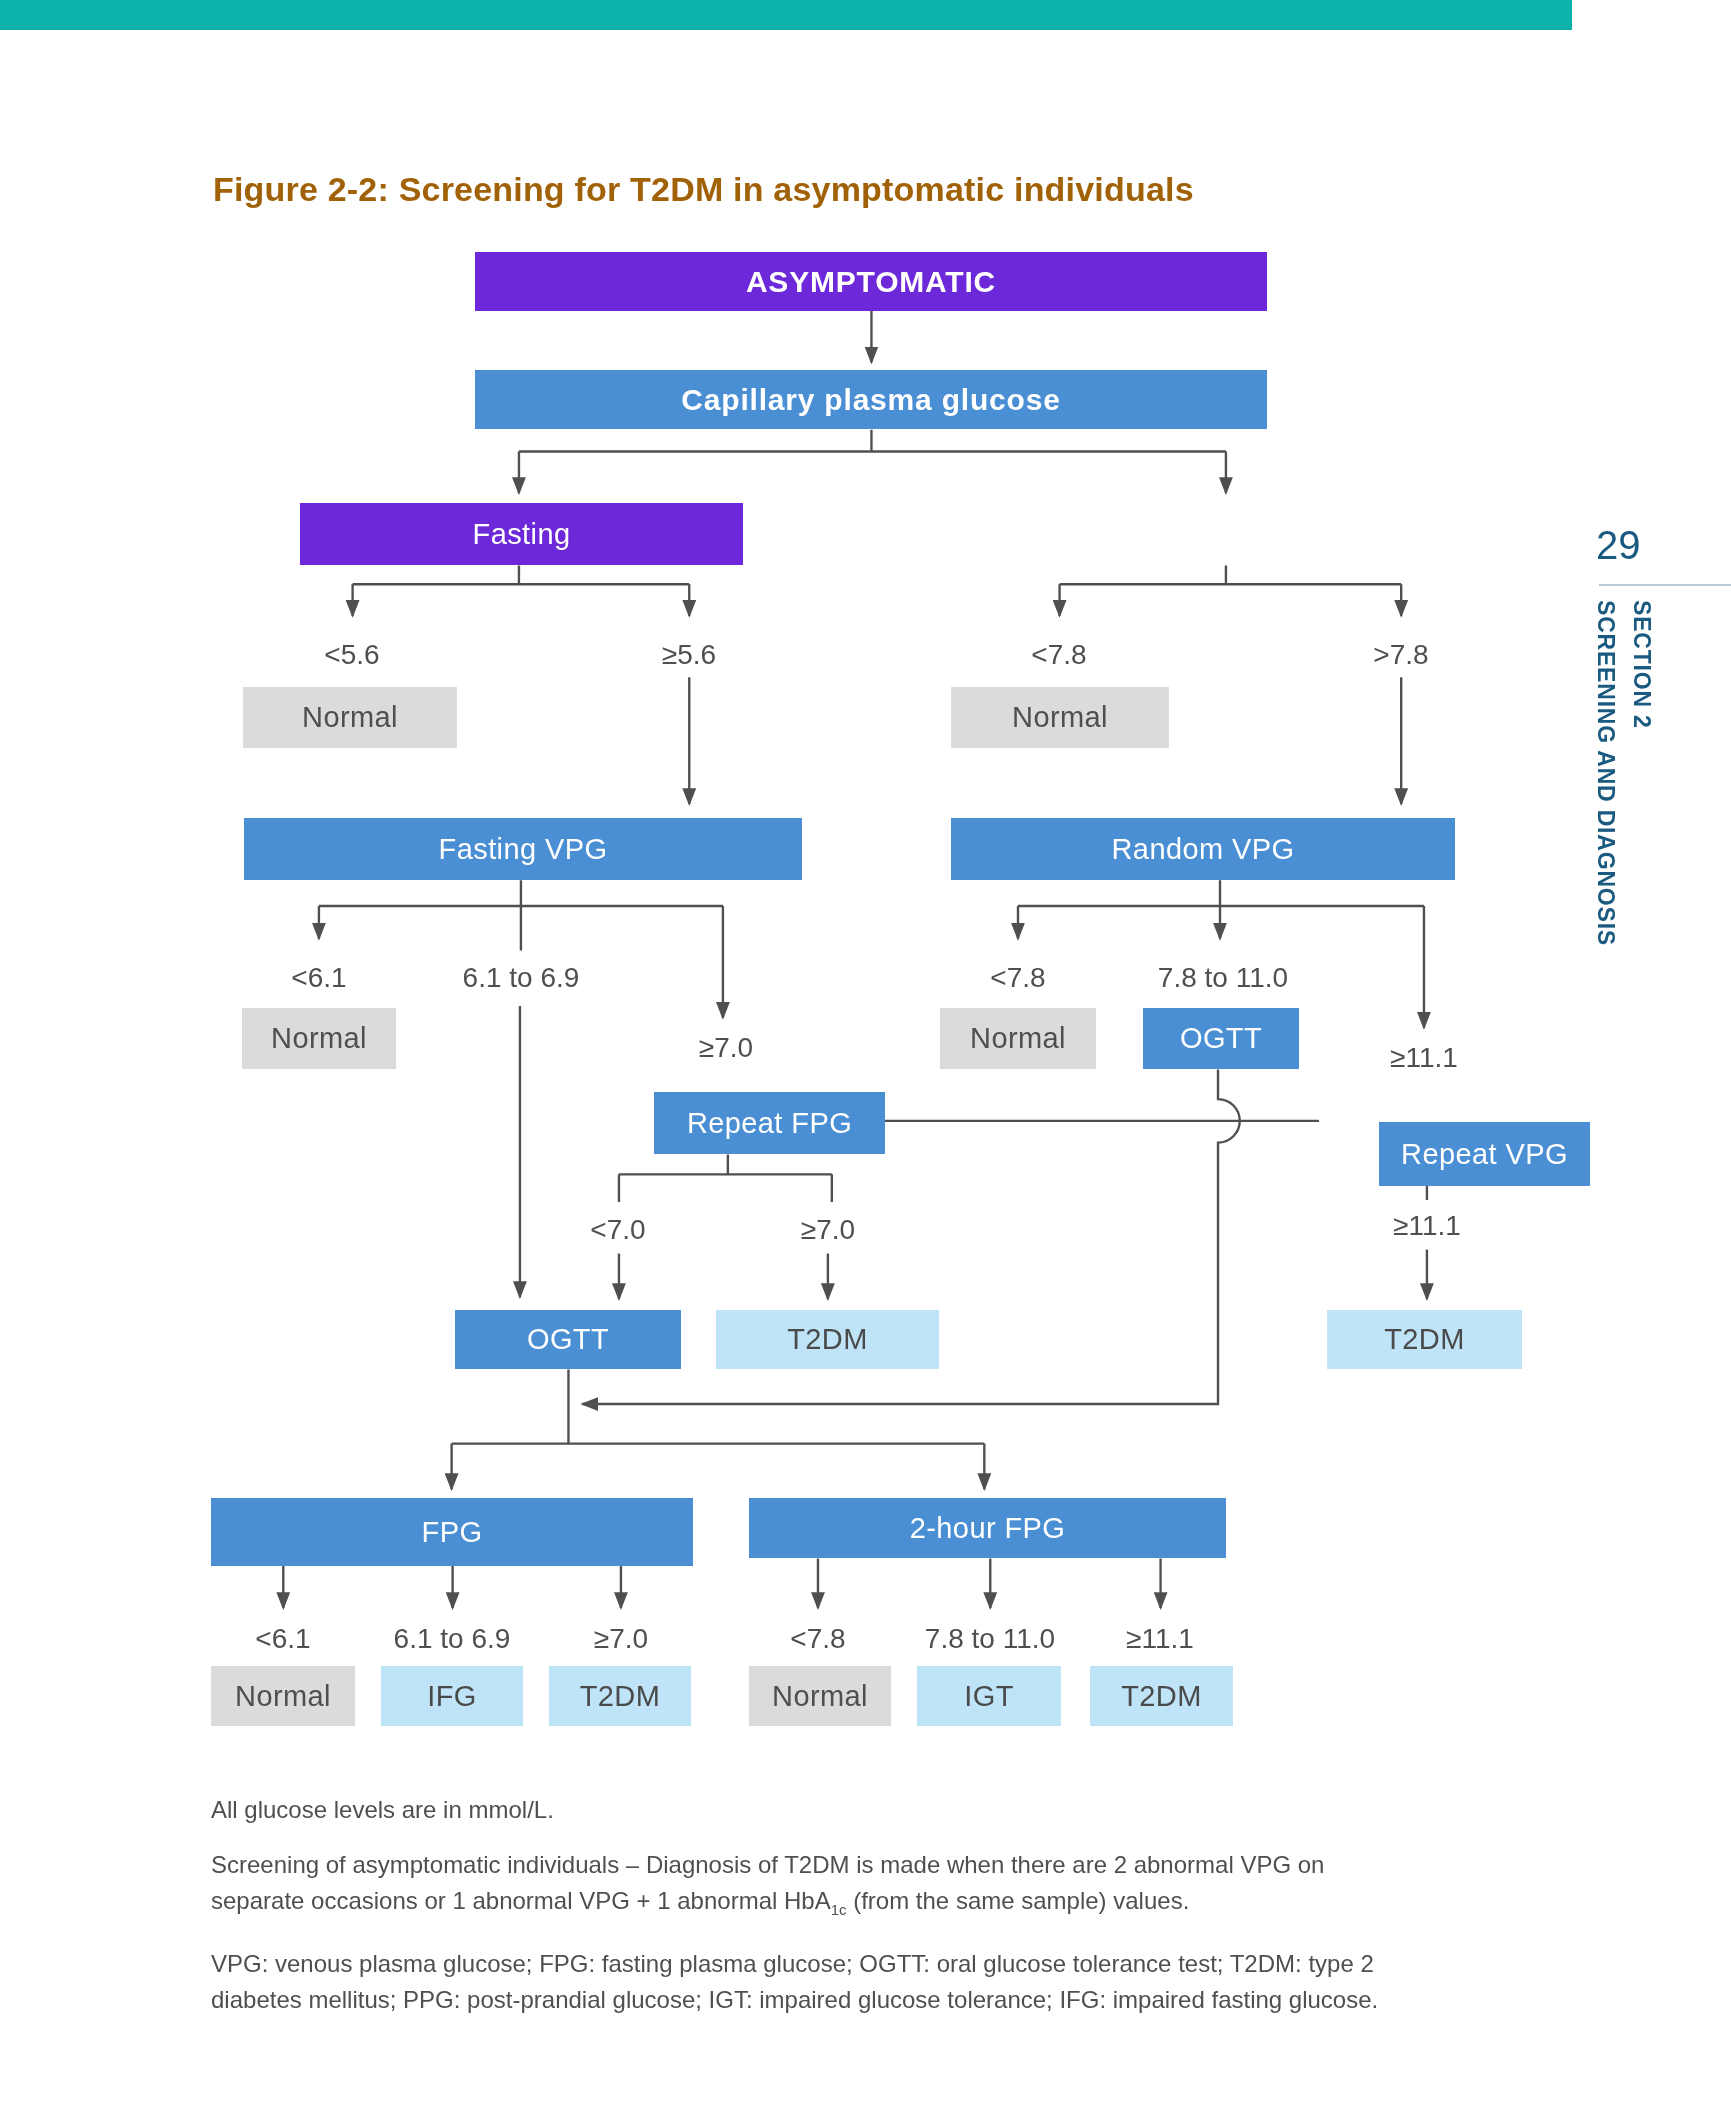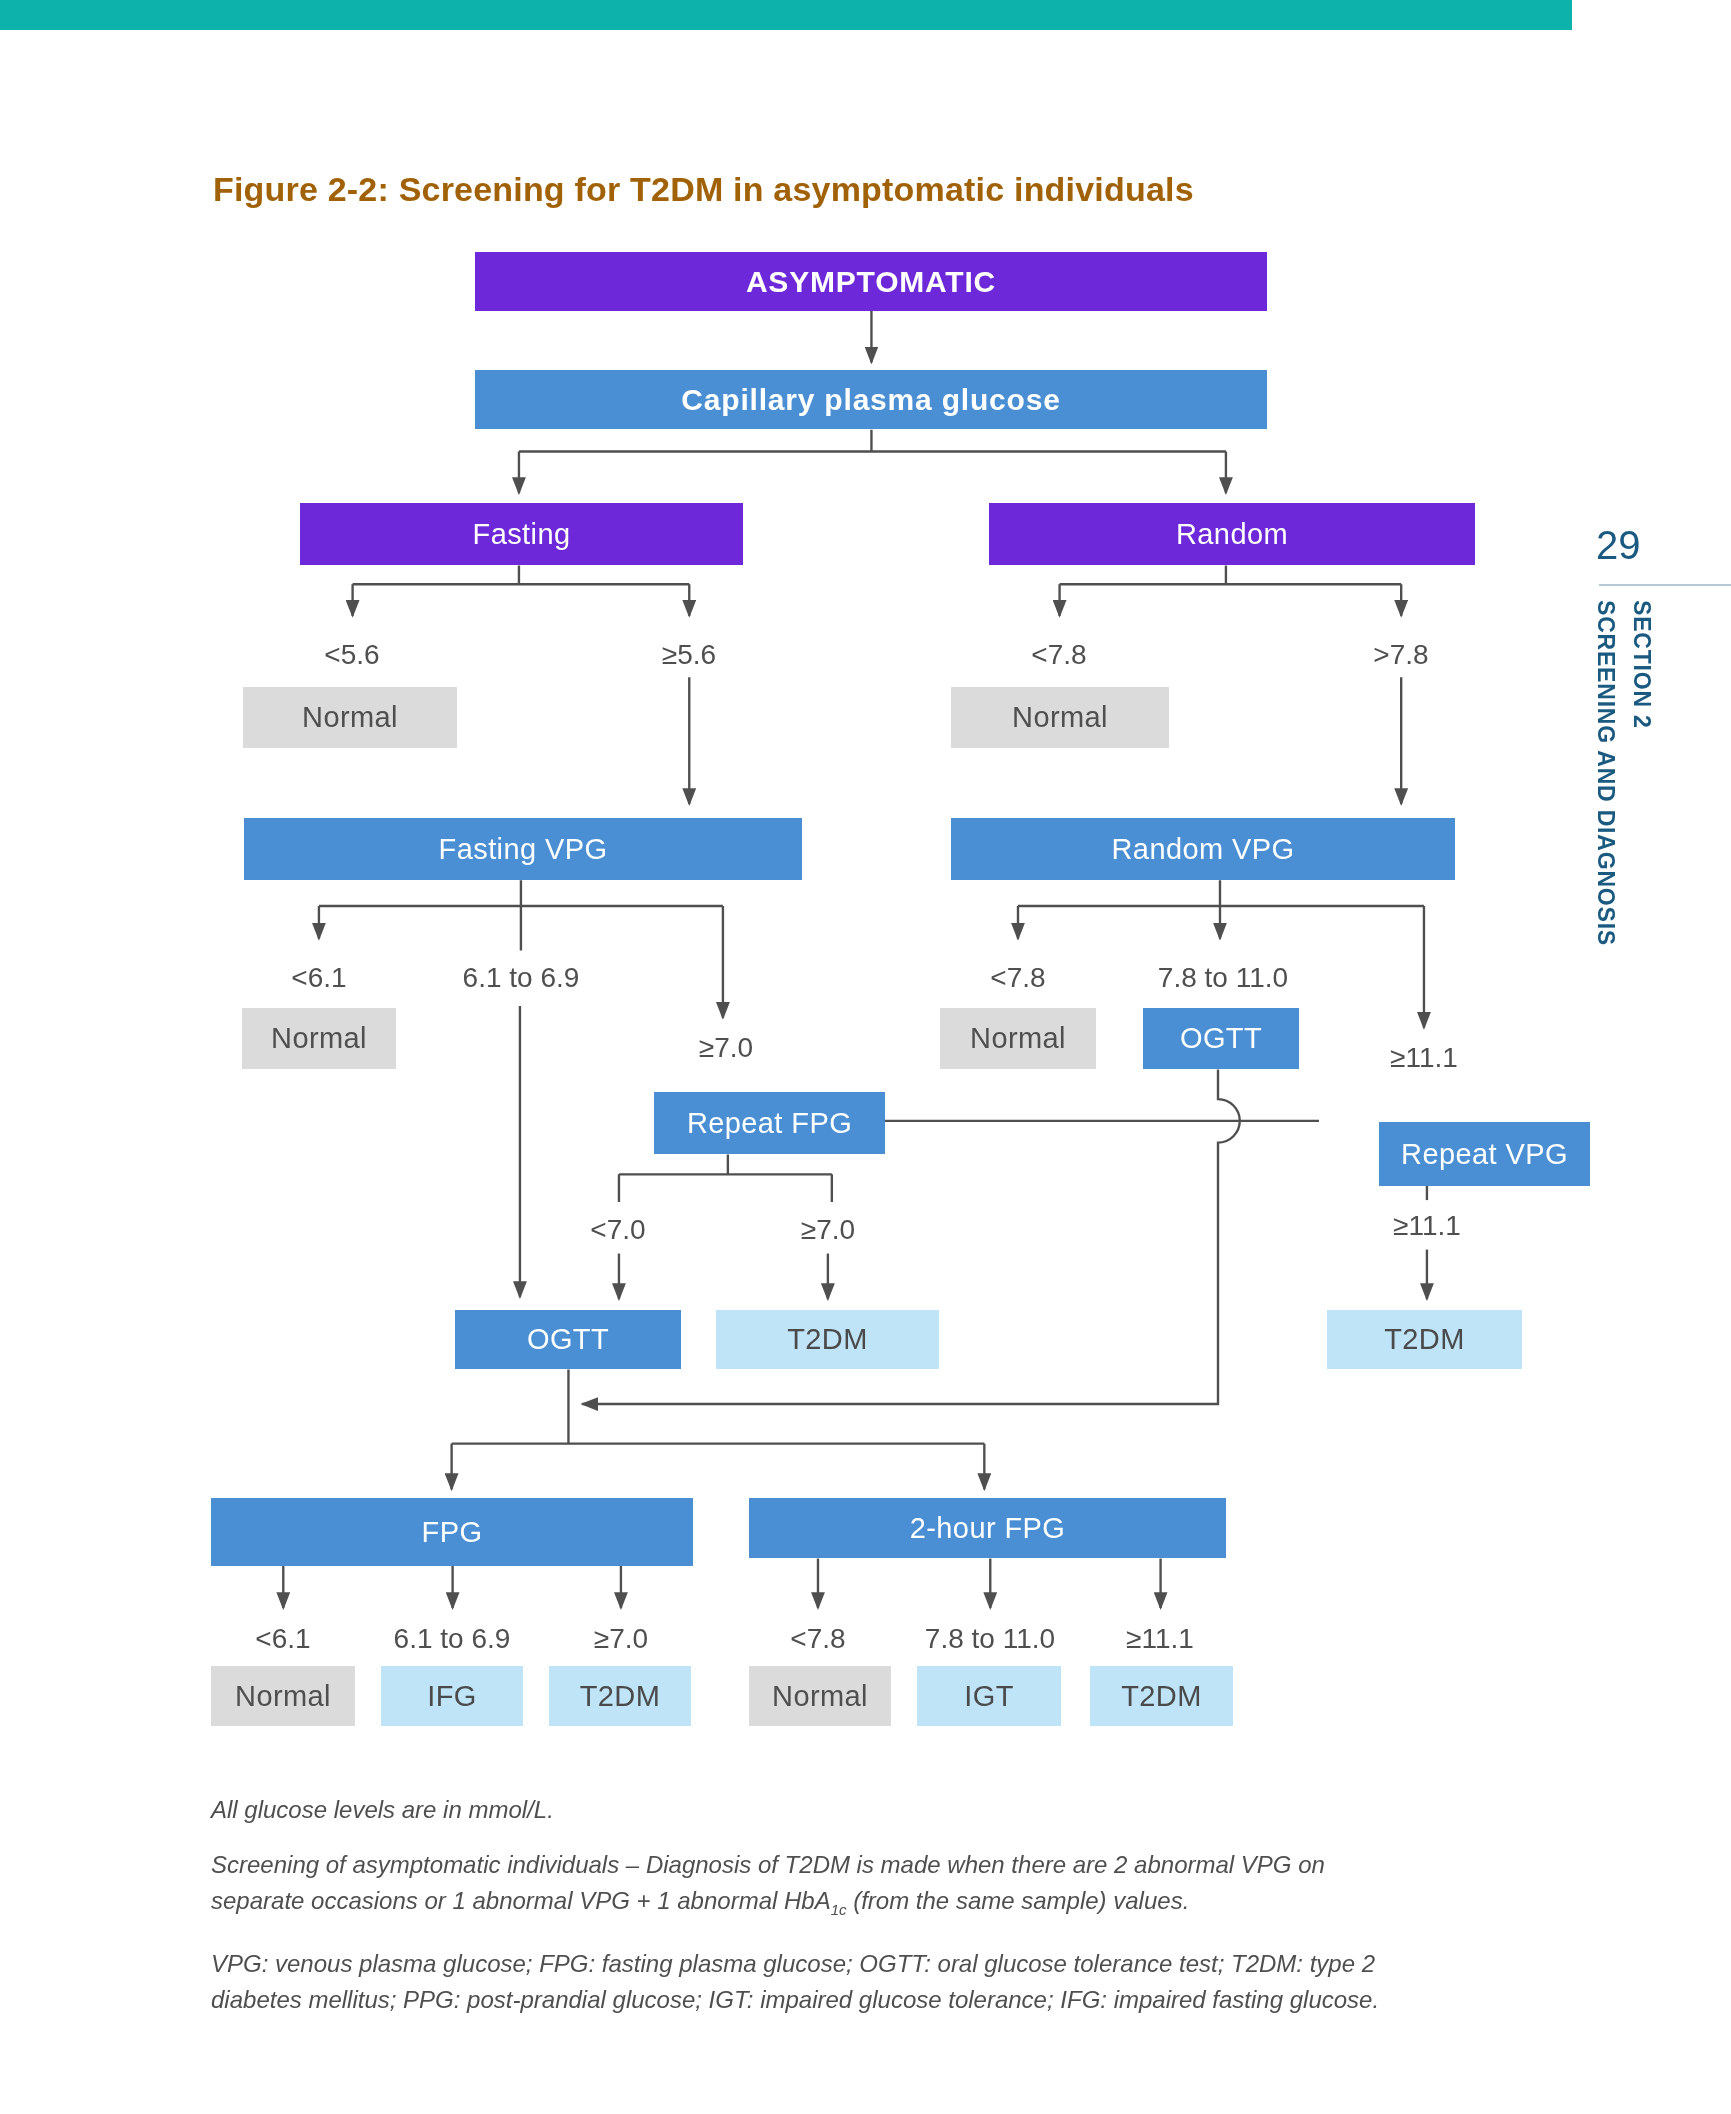--- a/index.html
+++ b/index.html
@@ -28,21 +28,21 @@
   .gray{background:#dbdbdb;color:#4f4f4f;}
   .light{background:#bfe3f7;color:#4a4a4a;}
   .bold{font-weight:700;font-size:30px;letter-spacing:0.8px;}
   .vlabel{
     position:absolute;transform:translateX(-50%);
     color:#4f4f4f;font-size:28px;white-space:nowrap;
   }
   #connectors{position:absolute;left:0;top:0;pointer-events:none;}
   .footnote{
     position:absolute;left:211px;width:1277px;
-    font-style:italic;color:#4f4f4f;font-size:24px;line-height:36px;
+    color:#4f4f4f;font-size:24px;line-height:36px;
   }
   .footnote sub{font-size:15px;}
   .page-number{
     position:absolute;left:1596px;top:523px;
     font-size:40px;color:#1b5a80;
   }
   .side-divider{
     position:absolute;left:1599px;top:584px;width:133px;height:2px;
     background:#b5c9d6;
   }
@@ -117,21 +117,20 @@
       <path d="M627,1574 V1624" marker-end="url(#ah)"></path>
       <path d="M826,1574 V1624" marker-end="url(#ah)"></path>
       <path d="M1000,1574 V1624" marker-end="url(#ah)"></path>
       <path d="M1172,1574 V1624" marker-end="url(#ah)"></path>
     </g>
   </svg>
 
   <div class="node teal bold" style="left:475px;top:252px;width:792px;height:59px;">ASYMPTOMATIC</div>
   <div class="node teal" style="left:300px;top:503px;width:443px;height:62px;">Fasting</div>
   <div class="node blue bold" style="left:475px;top:370px;width:792px;height:59px;">Capillary plasma glucose</div>
-  <div class="node teal" style="left:989px;top:503px;width:486px;height:62px;">Random</div>
   <div class="node gray" style="left:243px;top:687px;width:214px;height:61px;">Normal</div>
   <div class="node gray" style="left:951px;top:687px;width:218px;height:61px;">Normal</div>
   <div class="node blue" style="left:244px;top:818px;width:558px;height:62px;">Fasting VPG</div>
   <div class="node blue" style="left:951px;top:818px;width:504px;height:62px;">Random VPG</div>
   <div class="node gray" style="left:242px;top:1008px;width:154px;height:61px;">Normal</div>
   <div class="node gray" style="left:940px;top:1008px;width:156px;height:61px;">Normal</div>
   <div class="node blue" style="left:1143px;top:1008px;width:156px;height:61px;">OGTT</div>
   <div class="node blue" style="left:612px;top:1092px;width:231px;height:62px;margin-left:42px;">Repeat FPG</div>
   <div class="node blue" style="left:1379px;top:1092px;width:211px;height:64px;margin-top:30px;">Repeat VPG</div>
   <div class="node blue" style="left:455px;top:1310px;width:226px;height:59px;">OGTT</div>

